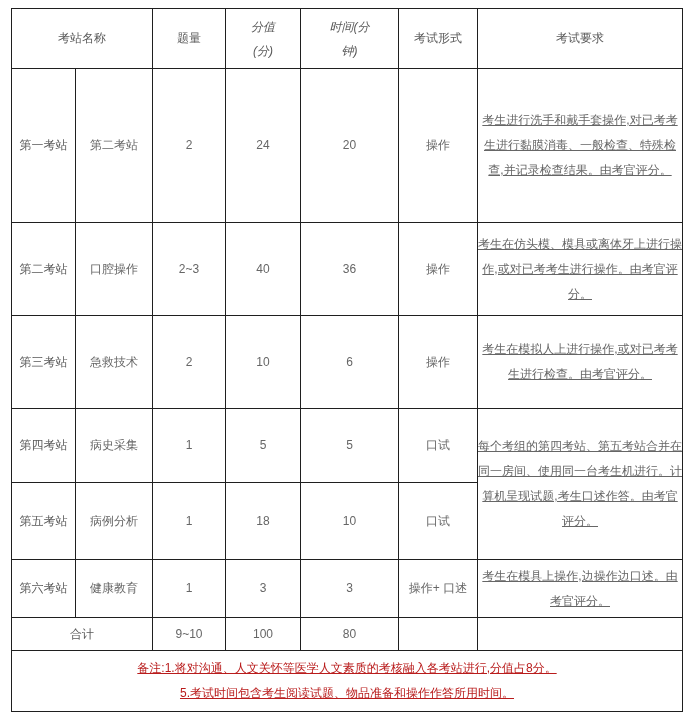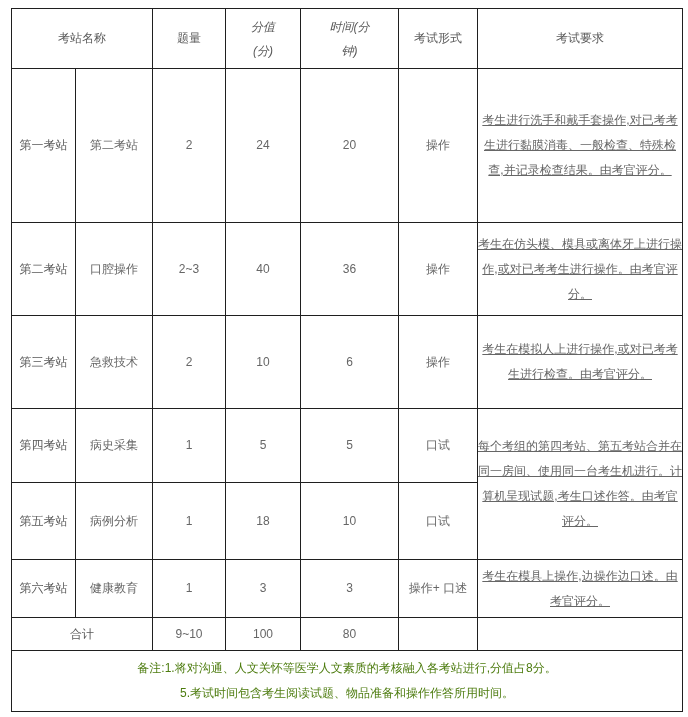--- a/index.html
+++ b/index.html
@@ -53,21 +53,22 @@
   tr.r4 { height: 74px; margin-left: 20px; }
   tr.r5 { height: 77px; }
   tr.r6 { height: 58px; }
   tr.total-row { height: 33px; }
   tr.notes-row { height: 61px; }
   td.notes {
     text-align: left;
     vertical-align: middle;
     padding: 2px 8px;
     line-height: 28px;
-    color: #4d7c0f;
+    color: #b91c1c;
+    text-decoration: underline;
   }
   .two-line span { display: block; line-height: 24px; font-style: italic; }
 </style>
 </head>
 <body>
 
 <div class="page">
   <table class="exam-table">
     <colgroup>
       <col style="width:64px">

